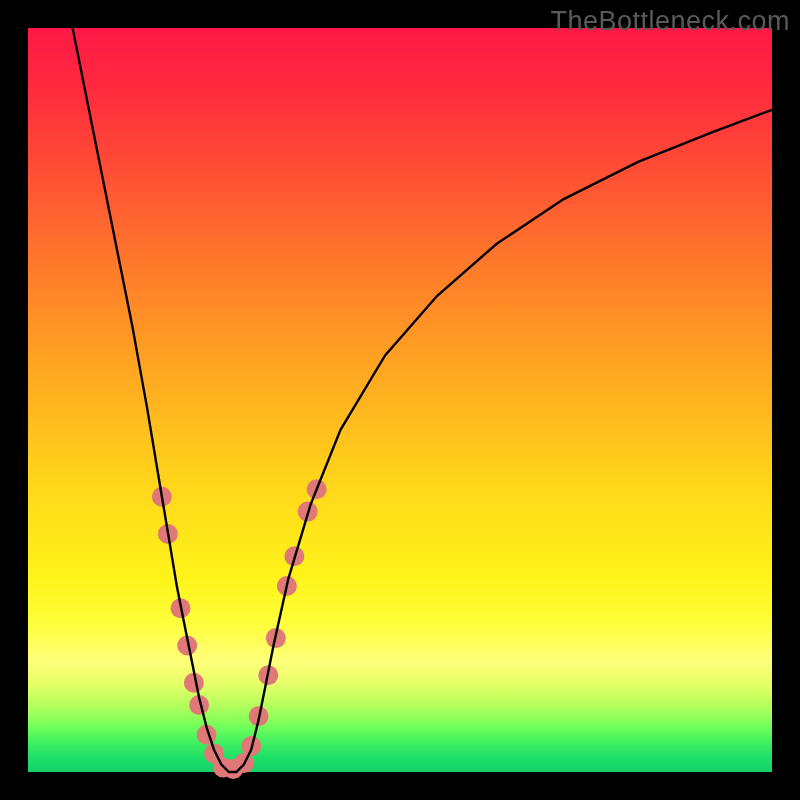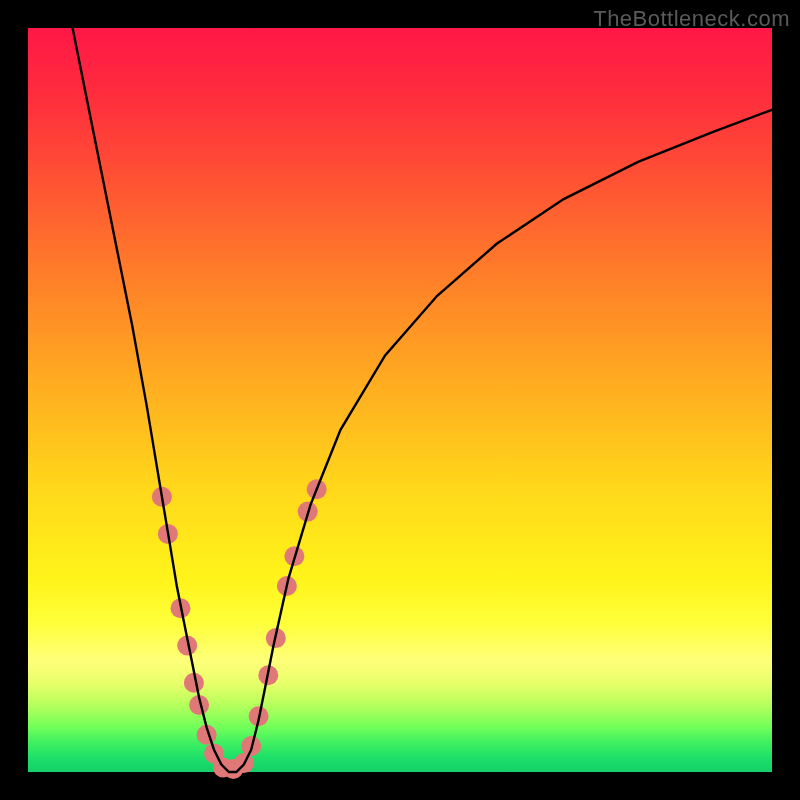--- a/index.html
+++ b/index.html
@@ -43,21 +43,21 @@
       #40f060 96%,
       #1ee068 98%,
       #14d068 100%
     );
   }
   .watermark {
     position: absolute;
     top: 6px;
     right: 10px;
     color: #5a5a5a;
-    font-size: 22px;
+    font-size: 27px;
     font-weight: 500;
     letter-spacing: 0.5px;
     user-select: none;
   }
   svg.curve {
     position: absolute;
     left: 0; top: 0;
     width: 744px;
     height: 744px;
     overflow: visible;

